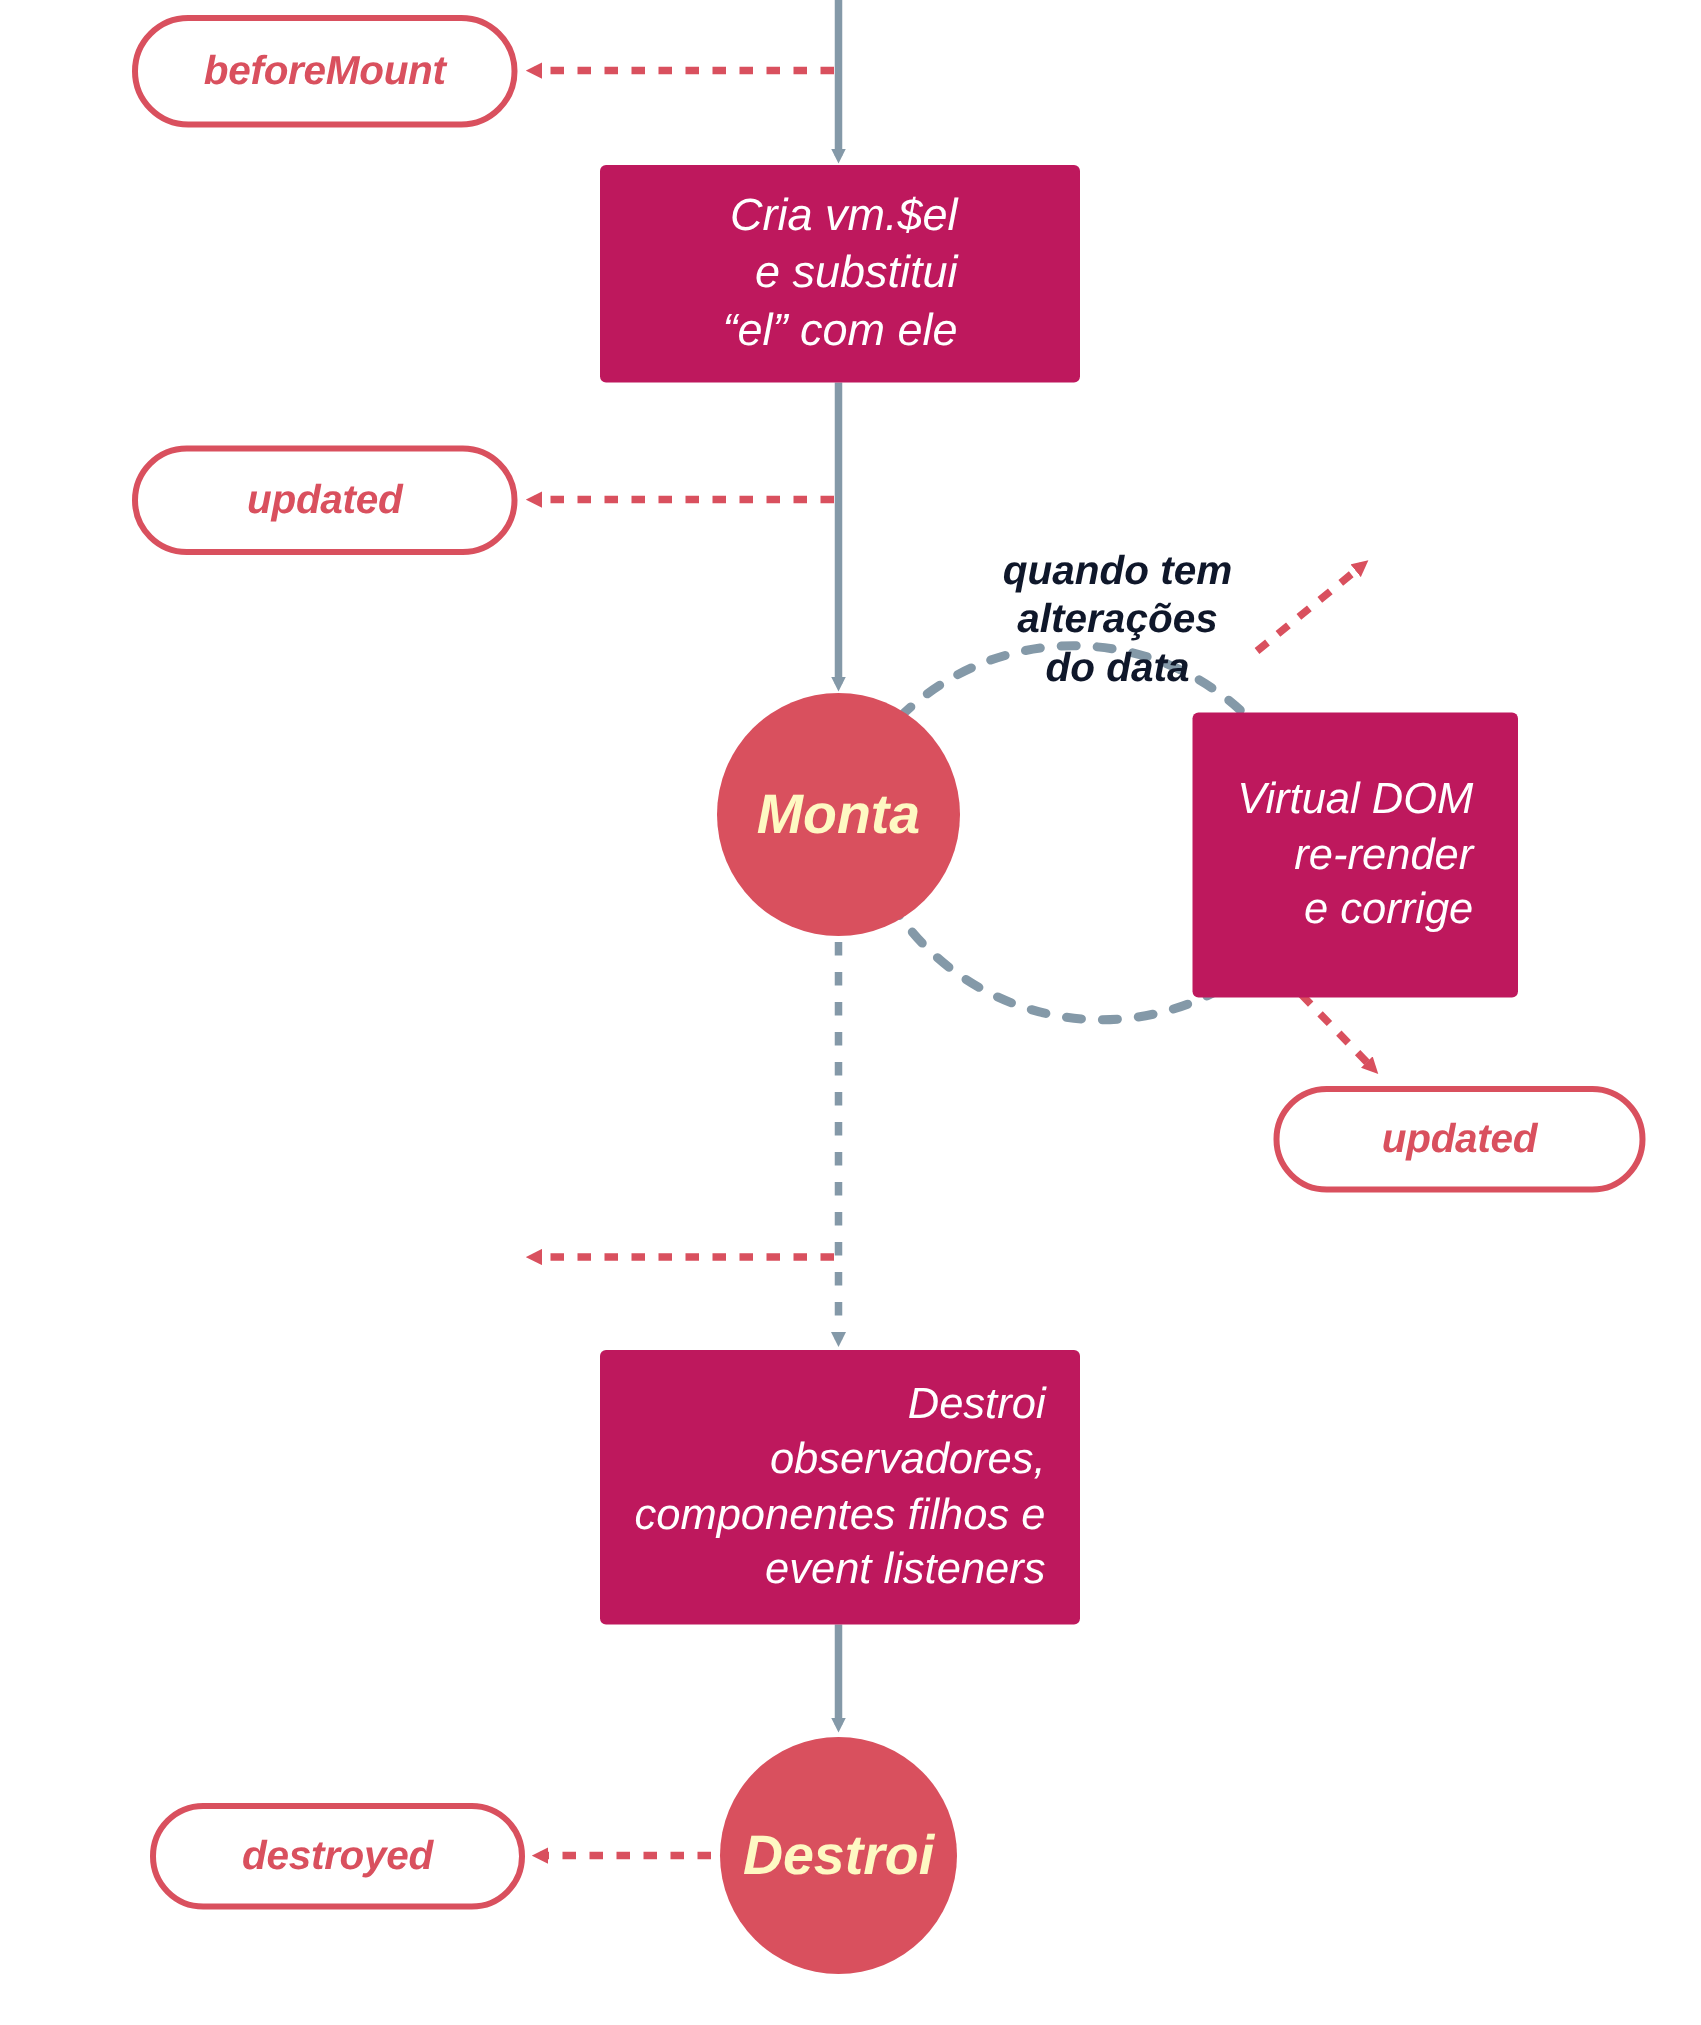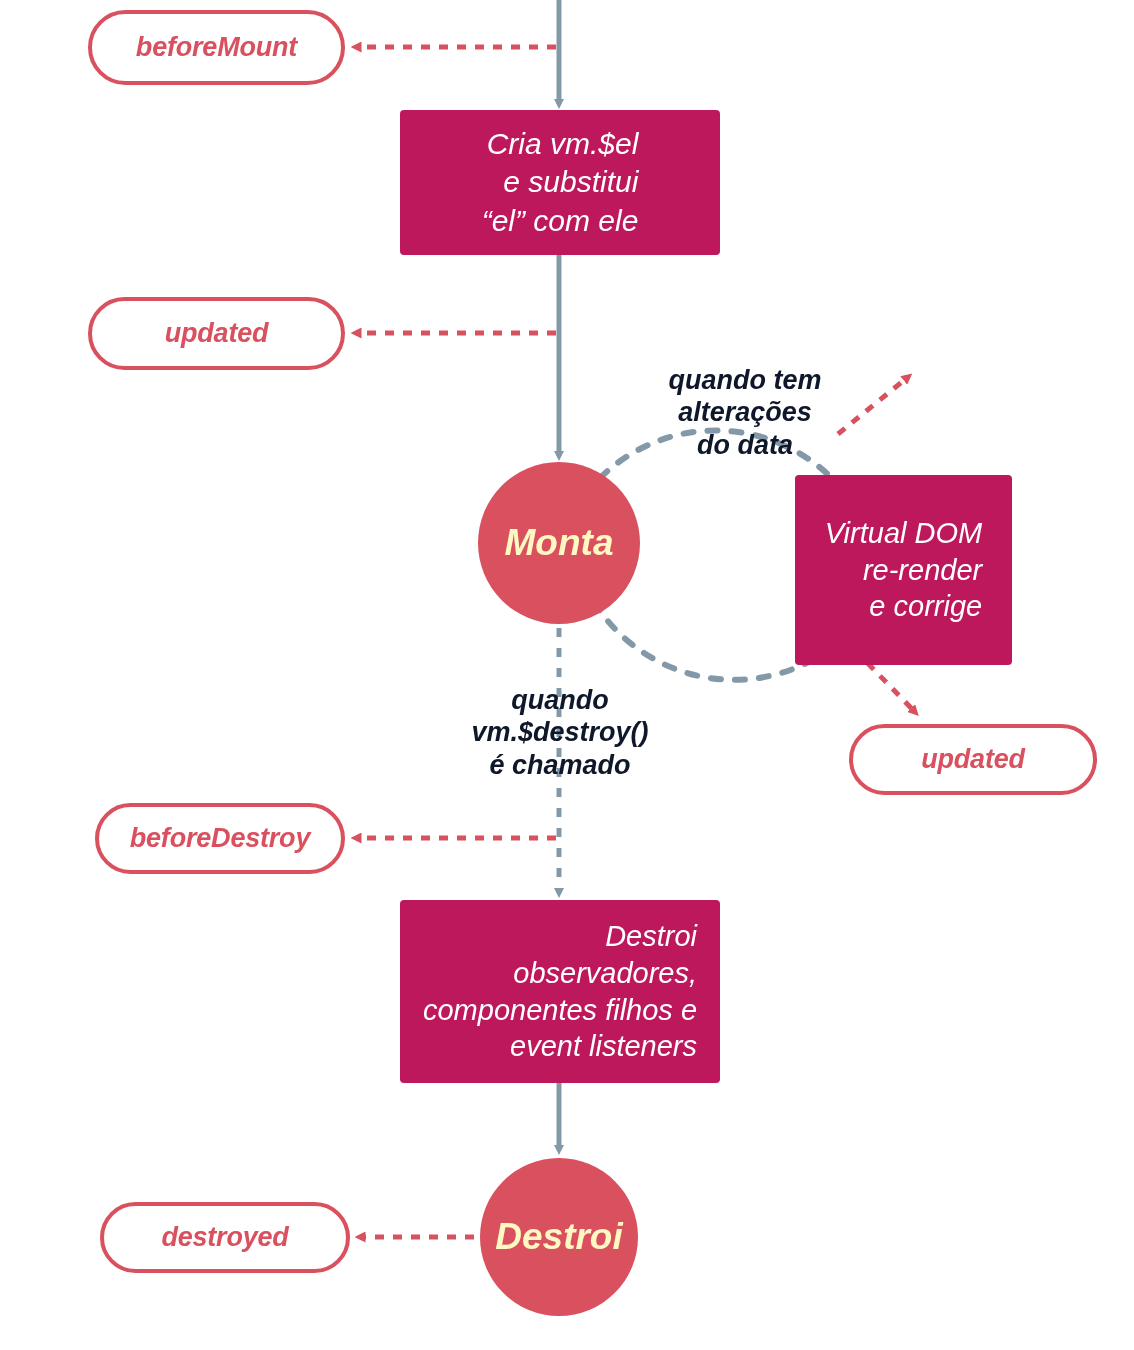--- a/index.html
+++ b/index.html
@@ -119,23 +119,20 @@
 
   <div class="node pill" style="left:88px; top:297px; width:257px; height:73px;">
     <span>updated</span>
   </div>
 
 
   <div class="node pill" style="left:849px; top:724px; width:248px; height:71px;">
     <span>updated</span>
   </div>
 
-  <div class="node pill" style="left:95px; top:803px; width:250px; height:71px;">
-    <span>beforeDestroy</span>
-  </div>
 
   <div class="node pill" style="left:100px; top:1202px; width:250px; height:71px;">
     <span>destroyed</span>
   </div>
 
   <div class="node proc" style="left:400px; top:110px; width:320px; height:145px;">
     <span style="white-space:pre-line;">Cria vm.$el
 e substitui
 “el” com ele</span>
   </div>
@@ -158,17 +155,14 @@
   </div>
 
   <div class="node state" style="left:480px; top:1158px; width:158px; height:158px;">
     <span>Destroi</span>
   </div>
 
   <div class="edge-label" style="left:645px; top:364px; width:200px;">quando tem
 alterações
 do data</div>
 
-  <div class="edge-label" style="left:445px; top:684px; width:230px;">quando
-vm.$destroy()
-é chamado</div>
 
 </div>
 
 </body></html>

